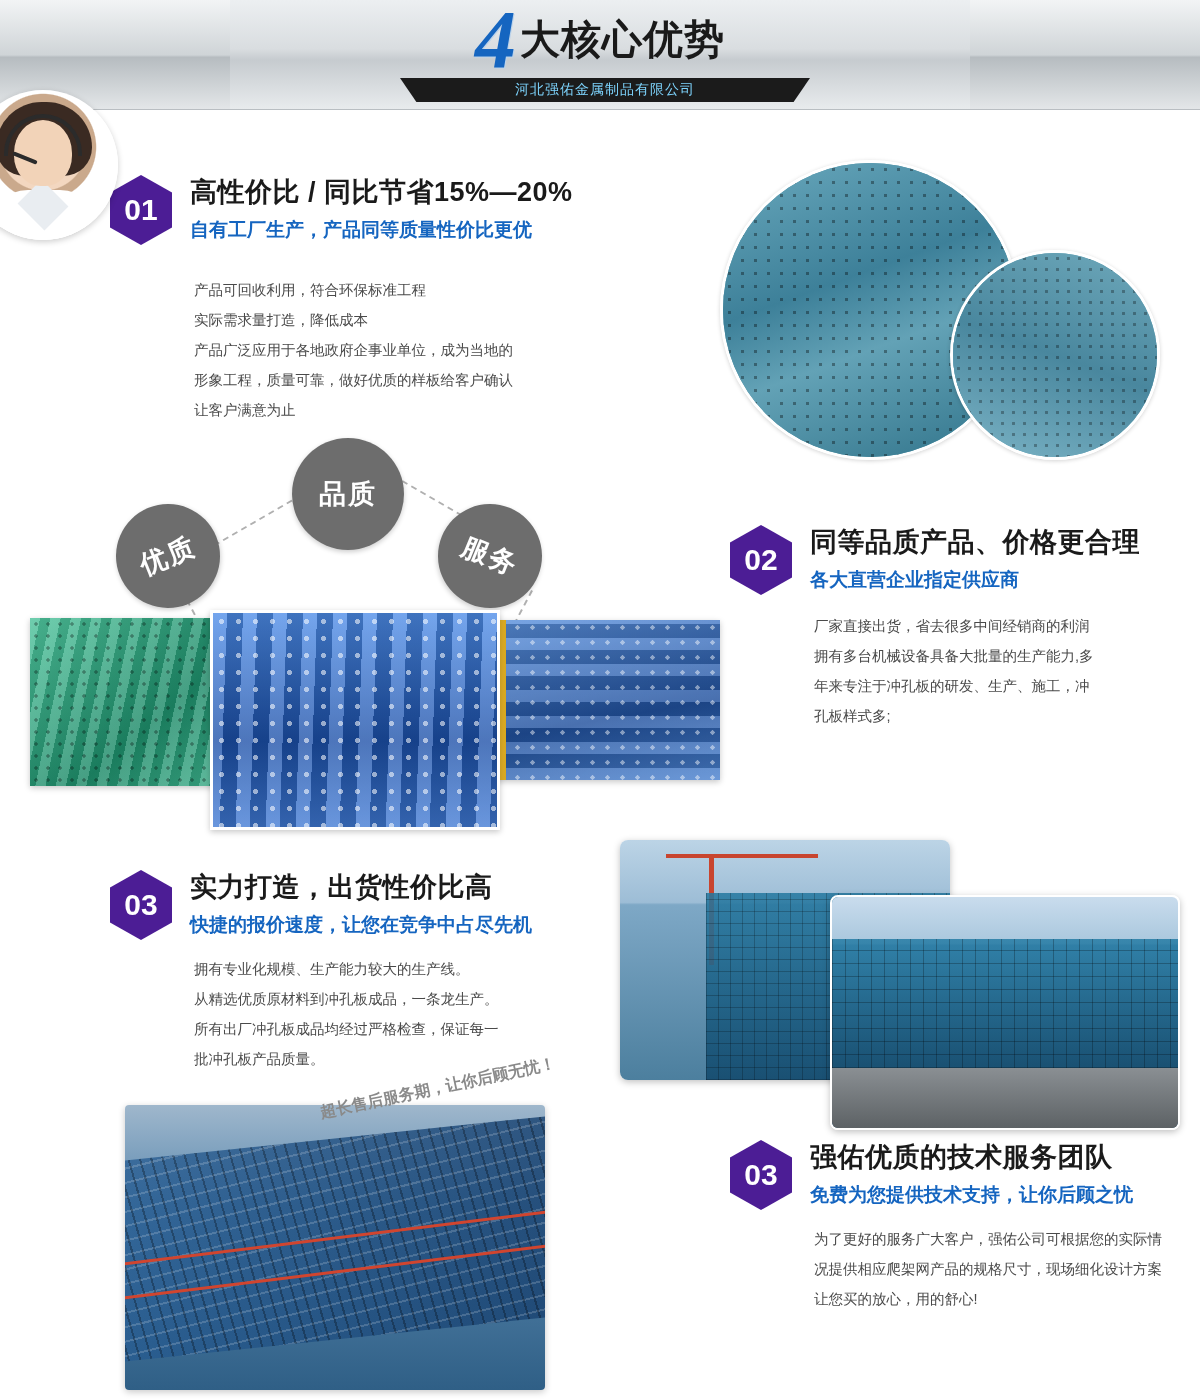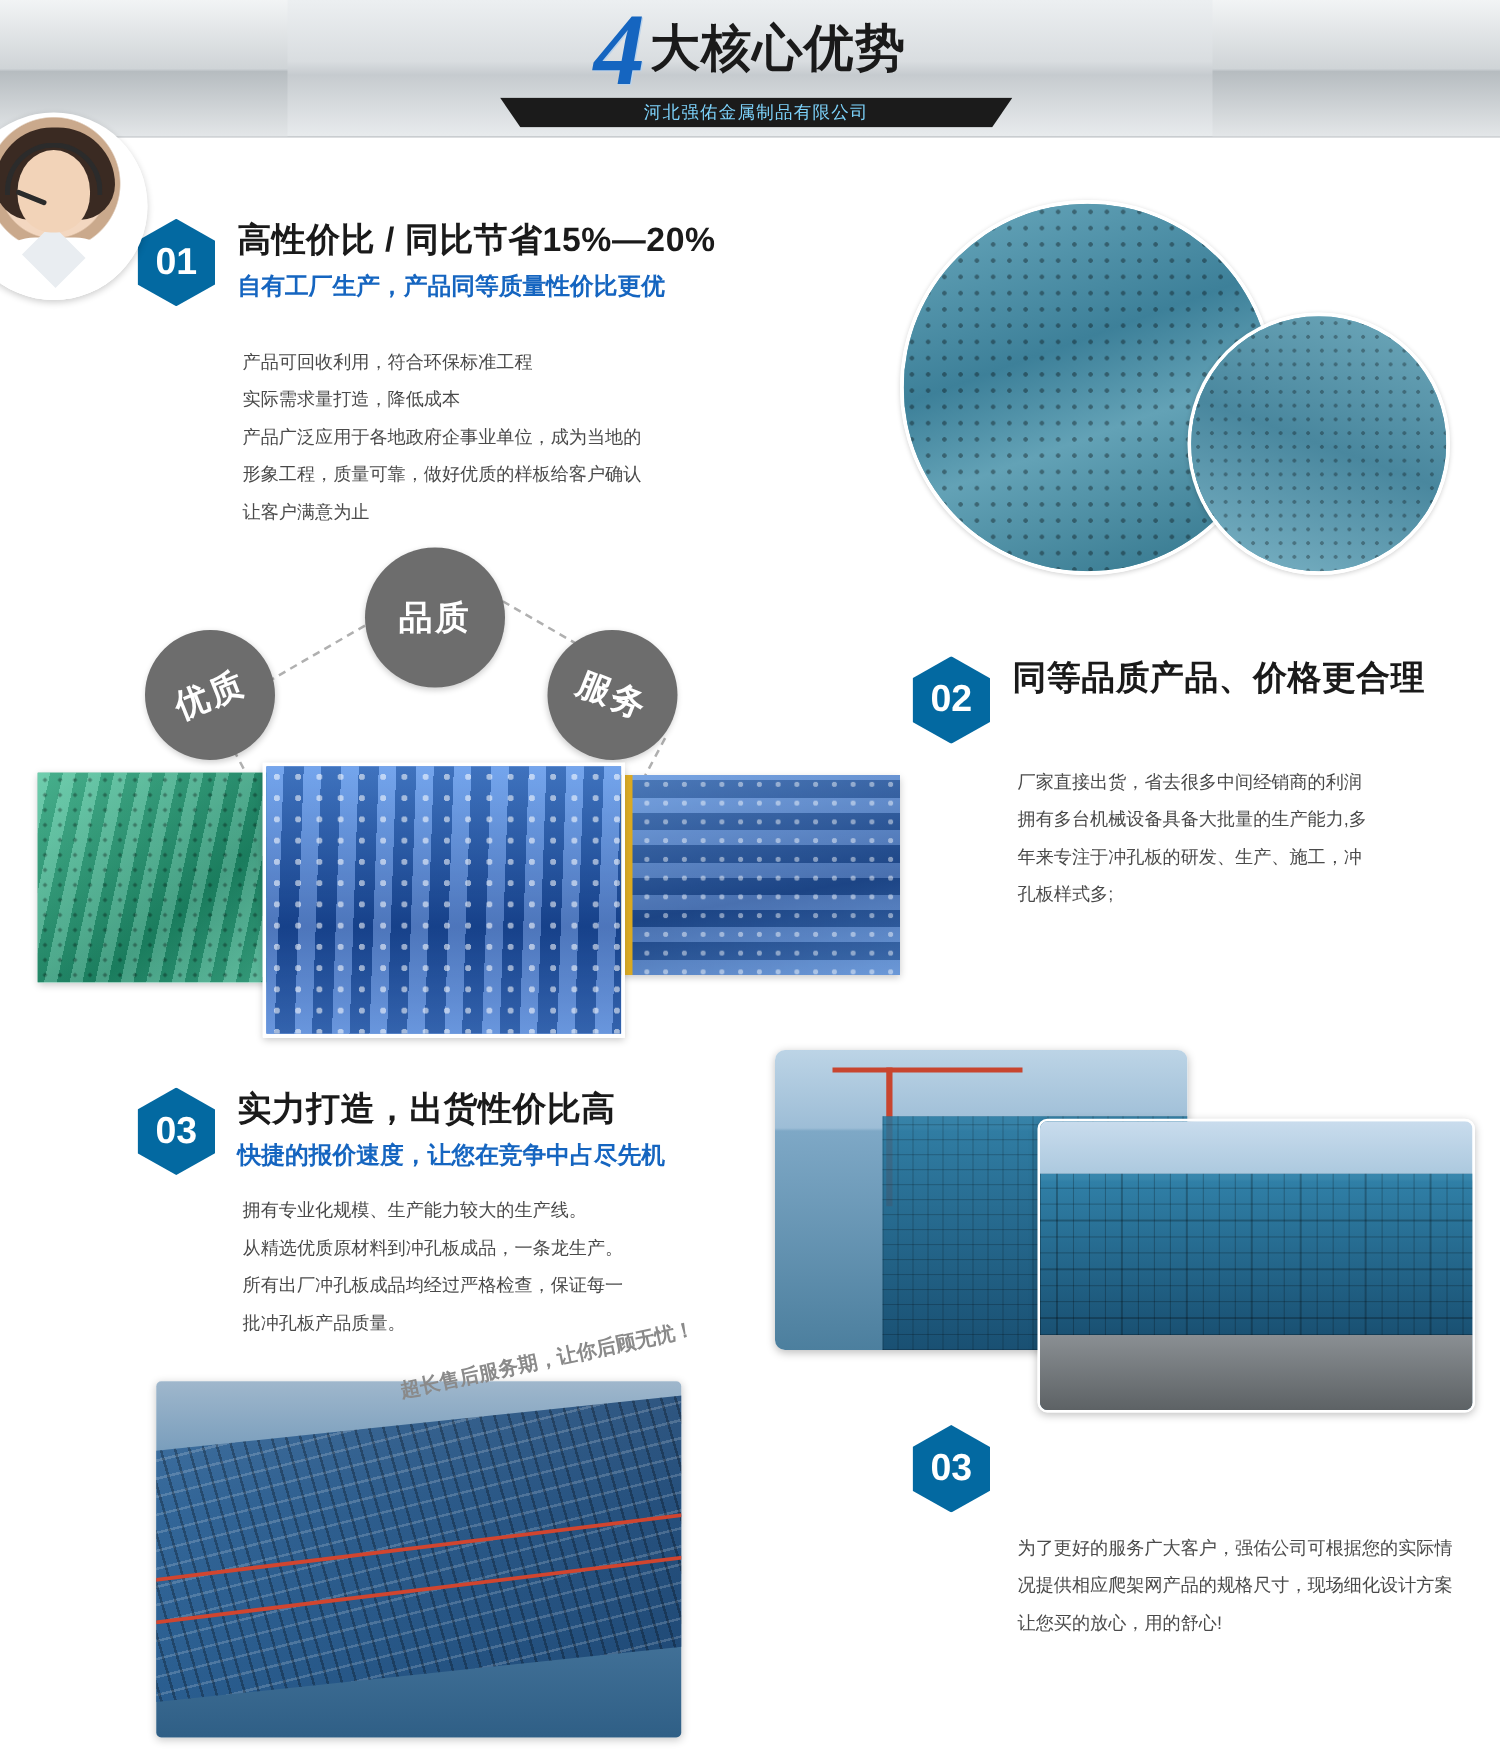--- a/index.html
+++ b/index.html
@@ -56,21 +56,21 @@
     color: #7dd3fc;
     font-size: 14px;
     display: flex; align-items: center; justify-content: center;
     letter-spacing: 1px;
     clip-path: polygon(0 0, 100% 0, 96% 100%, 4% 100%);
   }
 
   
   .hexnum {
     width: 62px; height: 70px;
-    background: #0369a1;
+    background: #4c1d95;
     clip-path: polygon(50% 0%, 100% 25%, 100% 75%, 50% 100%, 0% 75%, 0% 25%);
     color: #fff;
     font-size: 30px; font-weight: bold;
     display: flex; align-items: center; justify-content: center;
     flex: 0 0 auto;
   }
   .blockhead { display: flex; align-items: flex-start; }
   .headtexts { margin-left: 18px; }
   .h-title {
     font-size: 27px; font-weight: bold; color: #1a1a1a;
@@ -347,20 +347,21 @@
   <div class="ph ph-mid">
     <div class="tex-blue-wave"></div>
   </div>
 </div>
 
 <div class="sec02">
   <div class="blockhead">
     <div class="hexnum">02</div>
     <div class="headtexts">
       <div class="h-title">同等品质产品、价格更合理</div>
+      <div class="h-sub">各大直营企业指定供应商</div>
     </div>
   </div>
   <div class="body-text" style="white-space: pre-line;">厂家直接出货，省去很多中间经销商的利润
 拥有多台机械设备具备大批量的生产能力,多
 年来专注于冲孔板的研发、生产、施工，冲
 孔板样式多;</div>
 </div>
 
 <div class="sec03">
   <div class="blockhead">
@@ -384,20 +385,24 @@
     </div>
   </div>
   <div class="sp sp-b">
     <div class="bldg-b"></div>
   </div>
 </div>
 
 <div class="sec04">
   <div class="blockhead">
     <div class="hexnum">03</div>
+    <div class="headtexts">
+      <div class="h-title">强佑优质的技术服务团队</div>
+      <div class="h-sub">免费为您提供技术支持，让你后顾之忧</div>
+    </div>
   </div>
   <div class="body-text" style="white-space: pre-line;">为了更好的服务广大客户，强佑公司可根据您的实际情
 况提供相应爬架网产品的规格尺寸，现场细化设计方案
 让您买的放心，用的舒心!</div>
 </div>
 
 <div class="afterservice-text">超长售后服务期，让你后顾无忧！</div>
 
 <div class="fence-photo">
   <div class="fence-red-line"></div>

